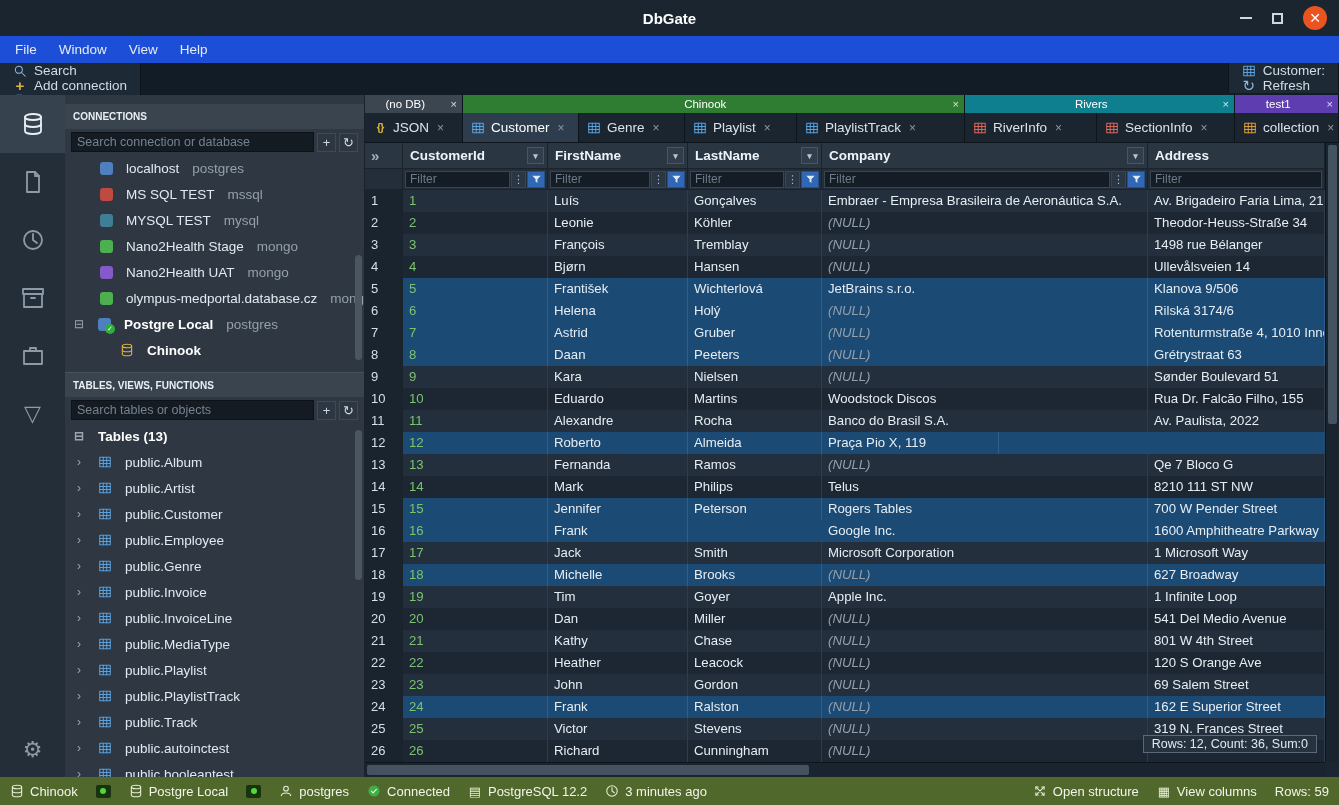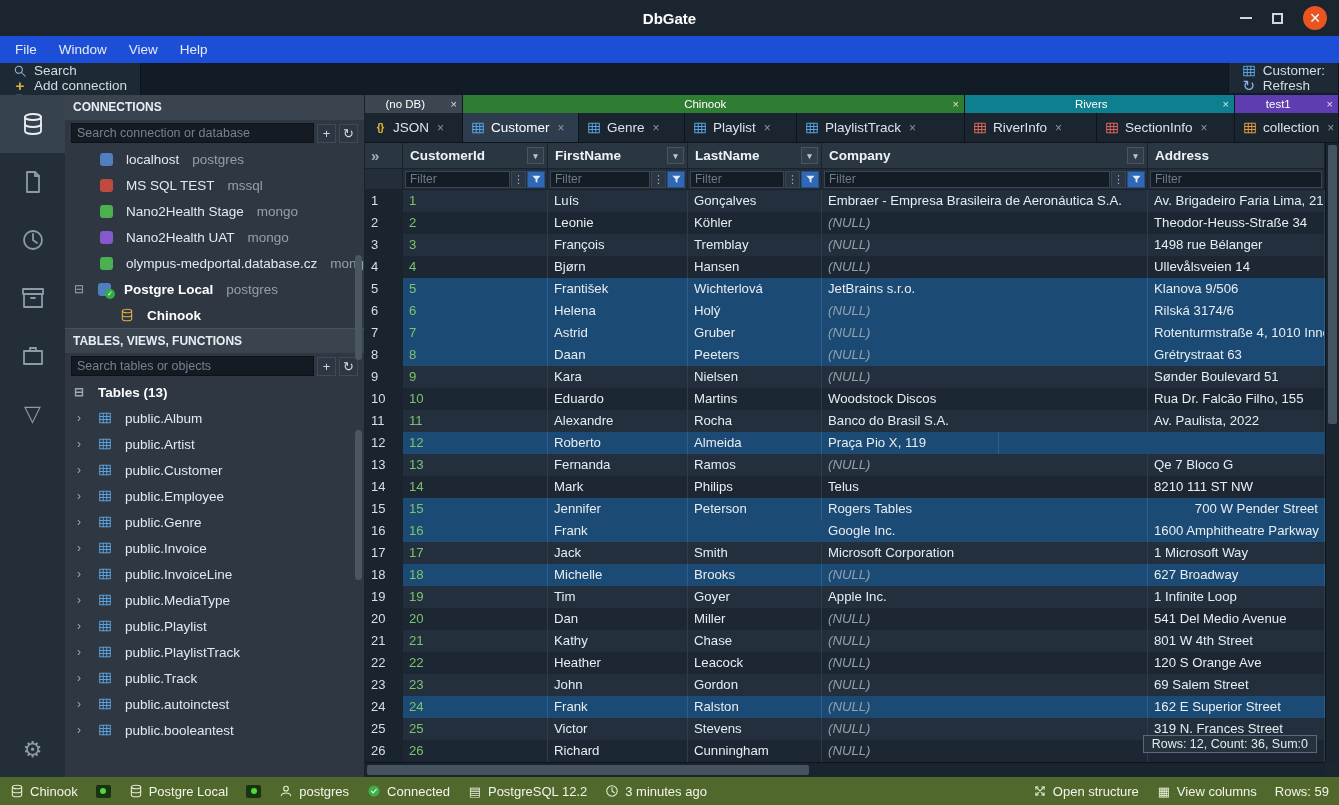--- a/index.html
+++ b/index.html
@@ -32,22 +32,22 @@
 
   .rail { width:65px; background:#242e39; display:flex; flex-direction:column; align-items:stretch; }
   .rail-item { height:58px; display:flex; align-items:center; justify-content:center; color:#8d9ba8; }
   .rail-item.active { background:#36424e; color:#e8eef4; }
   .rail-item.bottom { margin-top:auto; height:54px; }
   .rail .ic { width:24px; height:24px; font-size:22px; }
 
   
   .left-panel { width:300px; background:#2e3742; border-right:1px solid #1a222b;
     display:flex; flex-direction:column; position:relative; overflow:hidden; }
-  .panel-header { height:25px; line-height:25px; padding-left:8px; font-size:12px; font-weight:bold;
-    color:#e8eef4; background:#3a444f; border-top:1px solid #47525e; flex:none; }
+  .panel-header { height:25px; line-height:25px; padding-left:8px; font-size:10px; font-weight:bold;
+    color:#e8eef4; background:#3a444f; border-top:1px solid #47525e; flex:none;margin-top:9px; }
   .search-row { display:flex; align-items:center; gap:3px; padding:3px 6px 3px 6px; flex:none; }
   .search-input { flex:1; min-width:0; height:20px; background:#141b23; border:1px solid #0c1218;
     color:#cfd8df; font-size:12.5px; padding:0 5px; font-family:"Liberation Sans",sans-serif; }
   .search-input::placeholder { color:#76828e; }
   .sq-btn { width:19px; height:19px; background:#2c3743; border:1px solid #3e4a56; color:#cfd8df;
     display:flex; align-items:center; justify-content:center; font-size:13px; flex:none; }
 
   .tree-row { height:26px; display:flex; align-items:center; gap:13px; padding-left:8px;
     font-size:13.5px; color:#e2e9f0; white-space:nowrap; overflow:hidden; flex:none; }
   .tree-row .spacer { width:14px; flex:none; }
@@ -317,20 +317,28 @@
           <span class="spacer"></span>
           <span class="iconwrap">
             <span class="ci ci-mssql"></span>
           </span>
           <span class="t-name">MS SQL TEST</span>
           <span class="t-engine">mssql</span>
         </div>
         <div class="tree-row">
           <span class="spacer"></span>
           <span class="iconwrap">
+            <span class="ci ci-mysql"></span>
+          </span>
+          <span class="t-name">MYSQL TEST</span>
+          <span class="t-engine">mysql</span>
+        </div>
+        <div class="tree-row">
+          <span class="spacer"></span>
+          <span class="iconwrap">
             <span class="ci ci-mongo-green"></span>
           </span>
           <span class="t-name">Nano2Health Stage</span>
           <span class="t-engine">mongo</span>
         </div>
         <div class="tree-row">
           <span class="spacer"></span>
           <span class="iconwrap">
             <span class="ci ci-mongo-purple"></span>
           </span>
@@ -797,21 +805,21 @@
               <div class="cell" style="width: 134px;">Philips</div>
               <div class="cell" style="width: 326px;">Telus</div>
               <div class="cell" style="width: 177px;">8210 111 ST NW</div>
             </div>
             <div class="grow sel">
               <div class="rn">15</div>
               <div class="cell cid" style="width: 145px;">15</div>
               <div class="cell" style="width: 140px;">Jennifer</div>
               <div class="cell" style="width: 134px;">Peterson</div>
               <div class="cell" style="width: 326px;">Rogers Tables</div>
-              <div class="cell" style="width: 177px; text-align: right;">700 W Pender Street</div>
+              <div class="cell" style="width: 177px;">700 W Pender Street</div>
             </div>
             <div class="grow sel">
               <div class="rn">16</div>
               <div class="cell cid" style="width: 145px;">16</div>
               <div class="cell" style="width: 140px;">Frank</div>
               <div class="cell" style="width: 134px; margin-top: 44px;">Harris</div>
               <div class="cell" style="width: 326px;">Google Inc.</div>
               <div class="cell" style="width: 177px;">1600 Amphitheatre Parkway</div>
             </div>
             <div class="grow odd">

